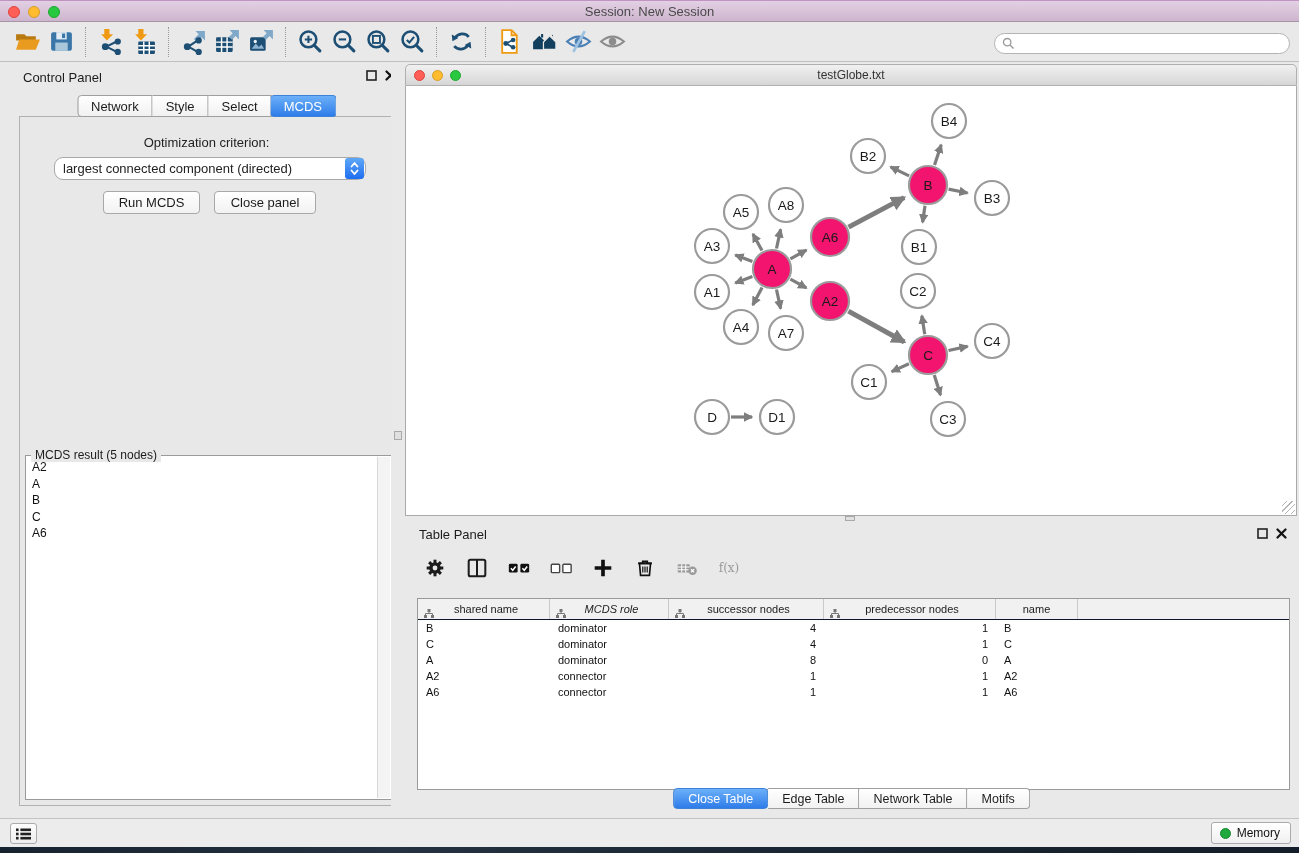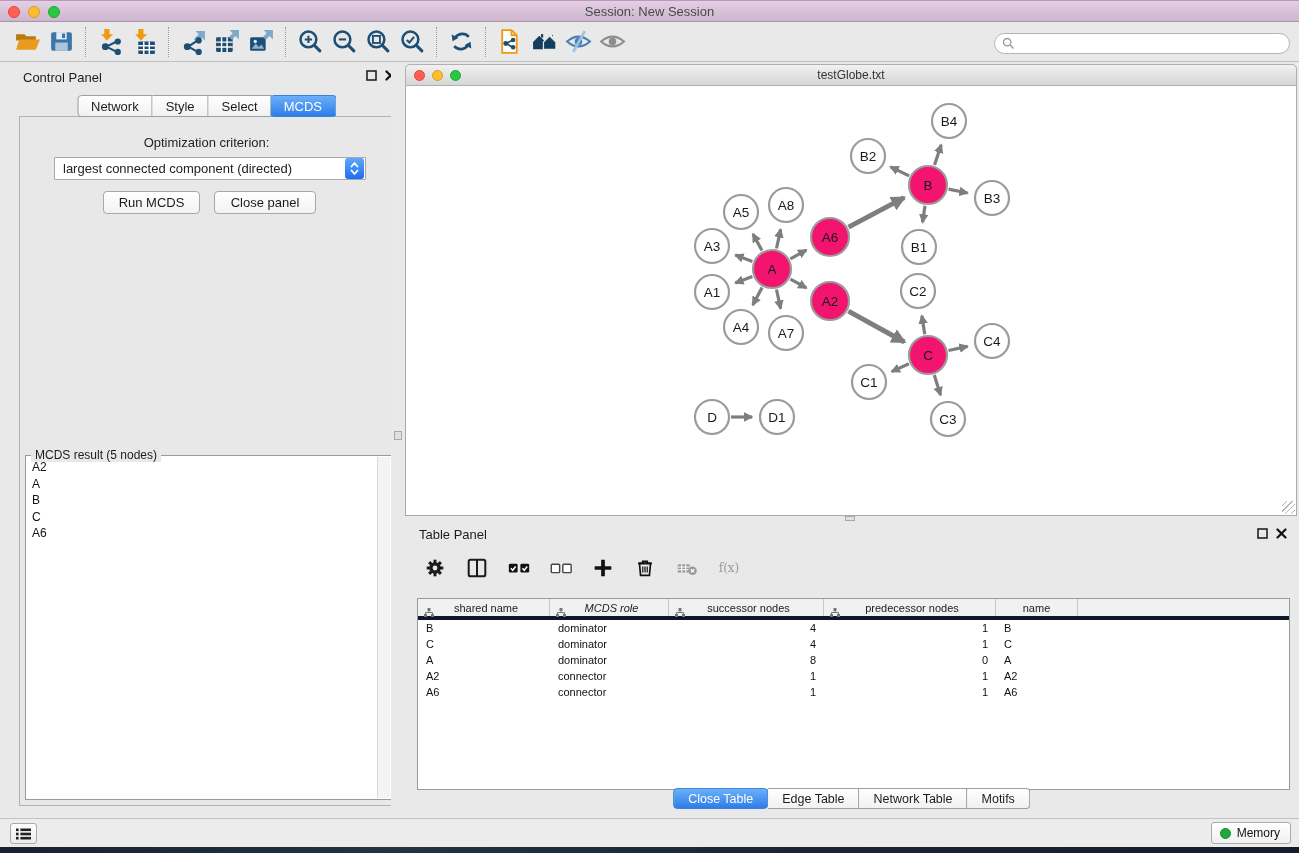--- a/index.html
+++ b/index.html
@@ -60,21 +60,21 @@
   }
   .seg:first-child { border-left:1px solid #9f9f9f; border-radius:4px 0 0 4px; }
   .seg:last-child { border-radius:0 4px 4px 0; }
   .seg.active {
     background:linear-gradient(#6cb0f9,#2e7ce9); color:#fff;
     border-color:#3c82d8; border-radius:4px; margin-left:-1px;
   }
   .opt-label { position:absolute; top:72px; left:0; width:100%; text-align:center; font-size:13px; }
   .combo {
     position:absolute; left:43px; top:95px; width:312px; height:23px;
-    background:#fff; border:1px solid #a8a8a8; border-radius:1px;
+    background:#fff; border:1px solid #a8a8a8; border-radius:9px;
     display:flex; align-items:center; font-size:13px;
   }
   .combo .val { padding-left:8px; flex:1; white-space:nowrap; overflow:hidden; }
   .combo .stepper {
     width:19px; height:21px; border-radius:3px; margin-right:1px;
     background:linear-gradient(#5fa8f8,#1e6ef0);
     display:flex; align-items:center; justify-content:center;
   }
   .combo .stepper svg { width:11px; height:15px; }
   .btn {
@@ -128,21 +128,21 @@
   .table-panel .panel-head { left:14px; top:5px; }
   .table-panel .wicons { right:12px; top:6px; }
   .tp-toolbar { position:absolute; left:16px; top:32px; display:flex; align-items:center; gap:14px; }
   .tp-toolbar .tbtn { width:28px; height:28px; }
   .tp-toolbar .tbtn svg { width:24px; height:24px; }
   .fx { font-family:"DejaVu Serif", serif; font-size:12px; color:#9a9a9a; }
   .ntable {
     position:absolute; left:12px; top:76px; width:873px; height:192px;
     background:#fff; border:1px solid #9a9a9a; overflow:hidden; font-size:11px;
   }
-  .thead { display:flex; height:21px; background:#f1f1f1; border-bottom:4px solid #0f172a; }
+  .thead { display:flex; height:21px; background:#f1f1f1; border-bottom:1px solid #0f172a; }
   .th { display:flex; align-items:center; justify-content:center; gap:5px;
     border-right:1px solid #c9c9c9; color:#1c1c1c; position:relative; }
   .th svg { width:10px; height:10px; position:absolute; left:6px; }
   .trow { display:flex; height:16px; align-items:center; }
   .td { padding:0 8px; white-space:nowrap; overflow:hidden; color:#111; }
   .tp-tabs { position:absolute; top:266px; left:50%; transform:translateX(-50%); display:flex; }
   .tp-tabs .seg { font-size:12.5px; padding:3px 14px 4px; height:21px; }
   
   .statusbar {
     position:absolute; left:0; top:818px; width:1299px; height:29px;

